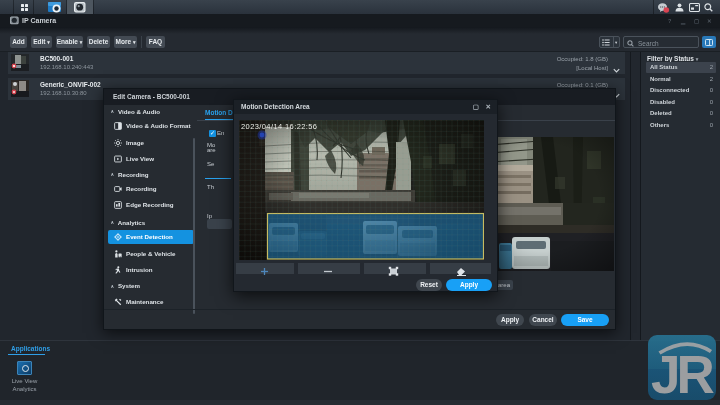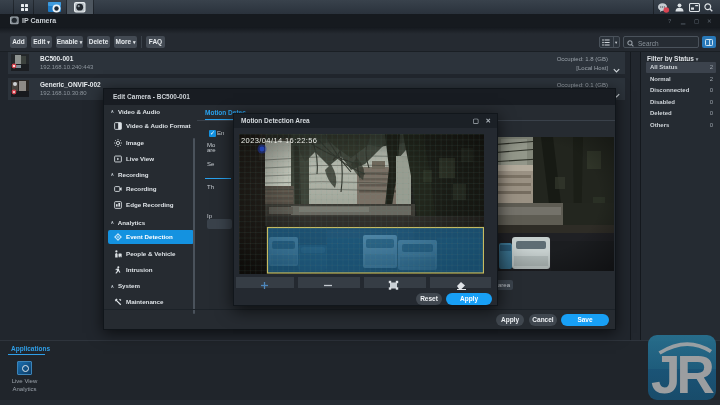--- a/index.html
+++ b/index.html
@@ -75,21 +75,21 @@
 
 
 #tabmotion { position:absolute; left:8px; top:4px; font-size:6.5px; font-weight:bold; color:#29a2ee; }
 #tabline { position:absolute; left:8px; top:14px; width:42px; height:1px; background:#29a2ee; }
 #tabsep { position:absolute; left:0; top:15px; width:100%; height:1px; background:#3a414a; }
 .frag { position:absolute; font-size:6px; color:#c6cbd0; }
 #cb1 { position:absolute; left:12px; top:25px; width:7px; height:7px; background:#1492e0; border-radius:1px; }
 #cb1:after { content:"✓"; position:absolute; left:1px; top:-1px; font-size:6px; color:#fff; }
 
 
-#modal { left:233px; top:113px; width:265px; height:193px; background:#242930;
+#modal { left:233px; top:99px; width:265px; height:193px; background:#242930;
   box-shadow:0 4px 16px rgba(0,0,0,.7); border:1px solid #11161b; }
 #md-title { position:absolute; left:0; top:0; width:100%; height:14px; background:#1b2026; }
 #md-title .t { position:absolute; left:7px; top:3px; font-size:6.5px; font-weight:bold; color:#d4d9dd; }
 #md-title .ic { position:absolute; top:3px; font-size:6.5px; color:#aab2b9; font-weight:bold; }
 #vidwrap { position:absolute; left:5px; top:20px; width:245px; height:140px; }
 .modbtn { position:absolute; top:163px; height:11px; background:#363d45; }
 #md-reset { left:182px; top:179px; width:26px; }
 #md-apply { left:212px; top:179px; width:46px; }
 </style>
 </head>

